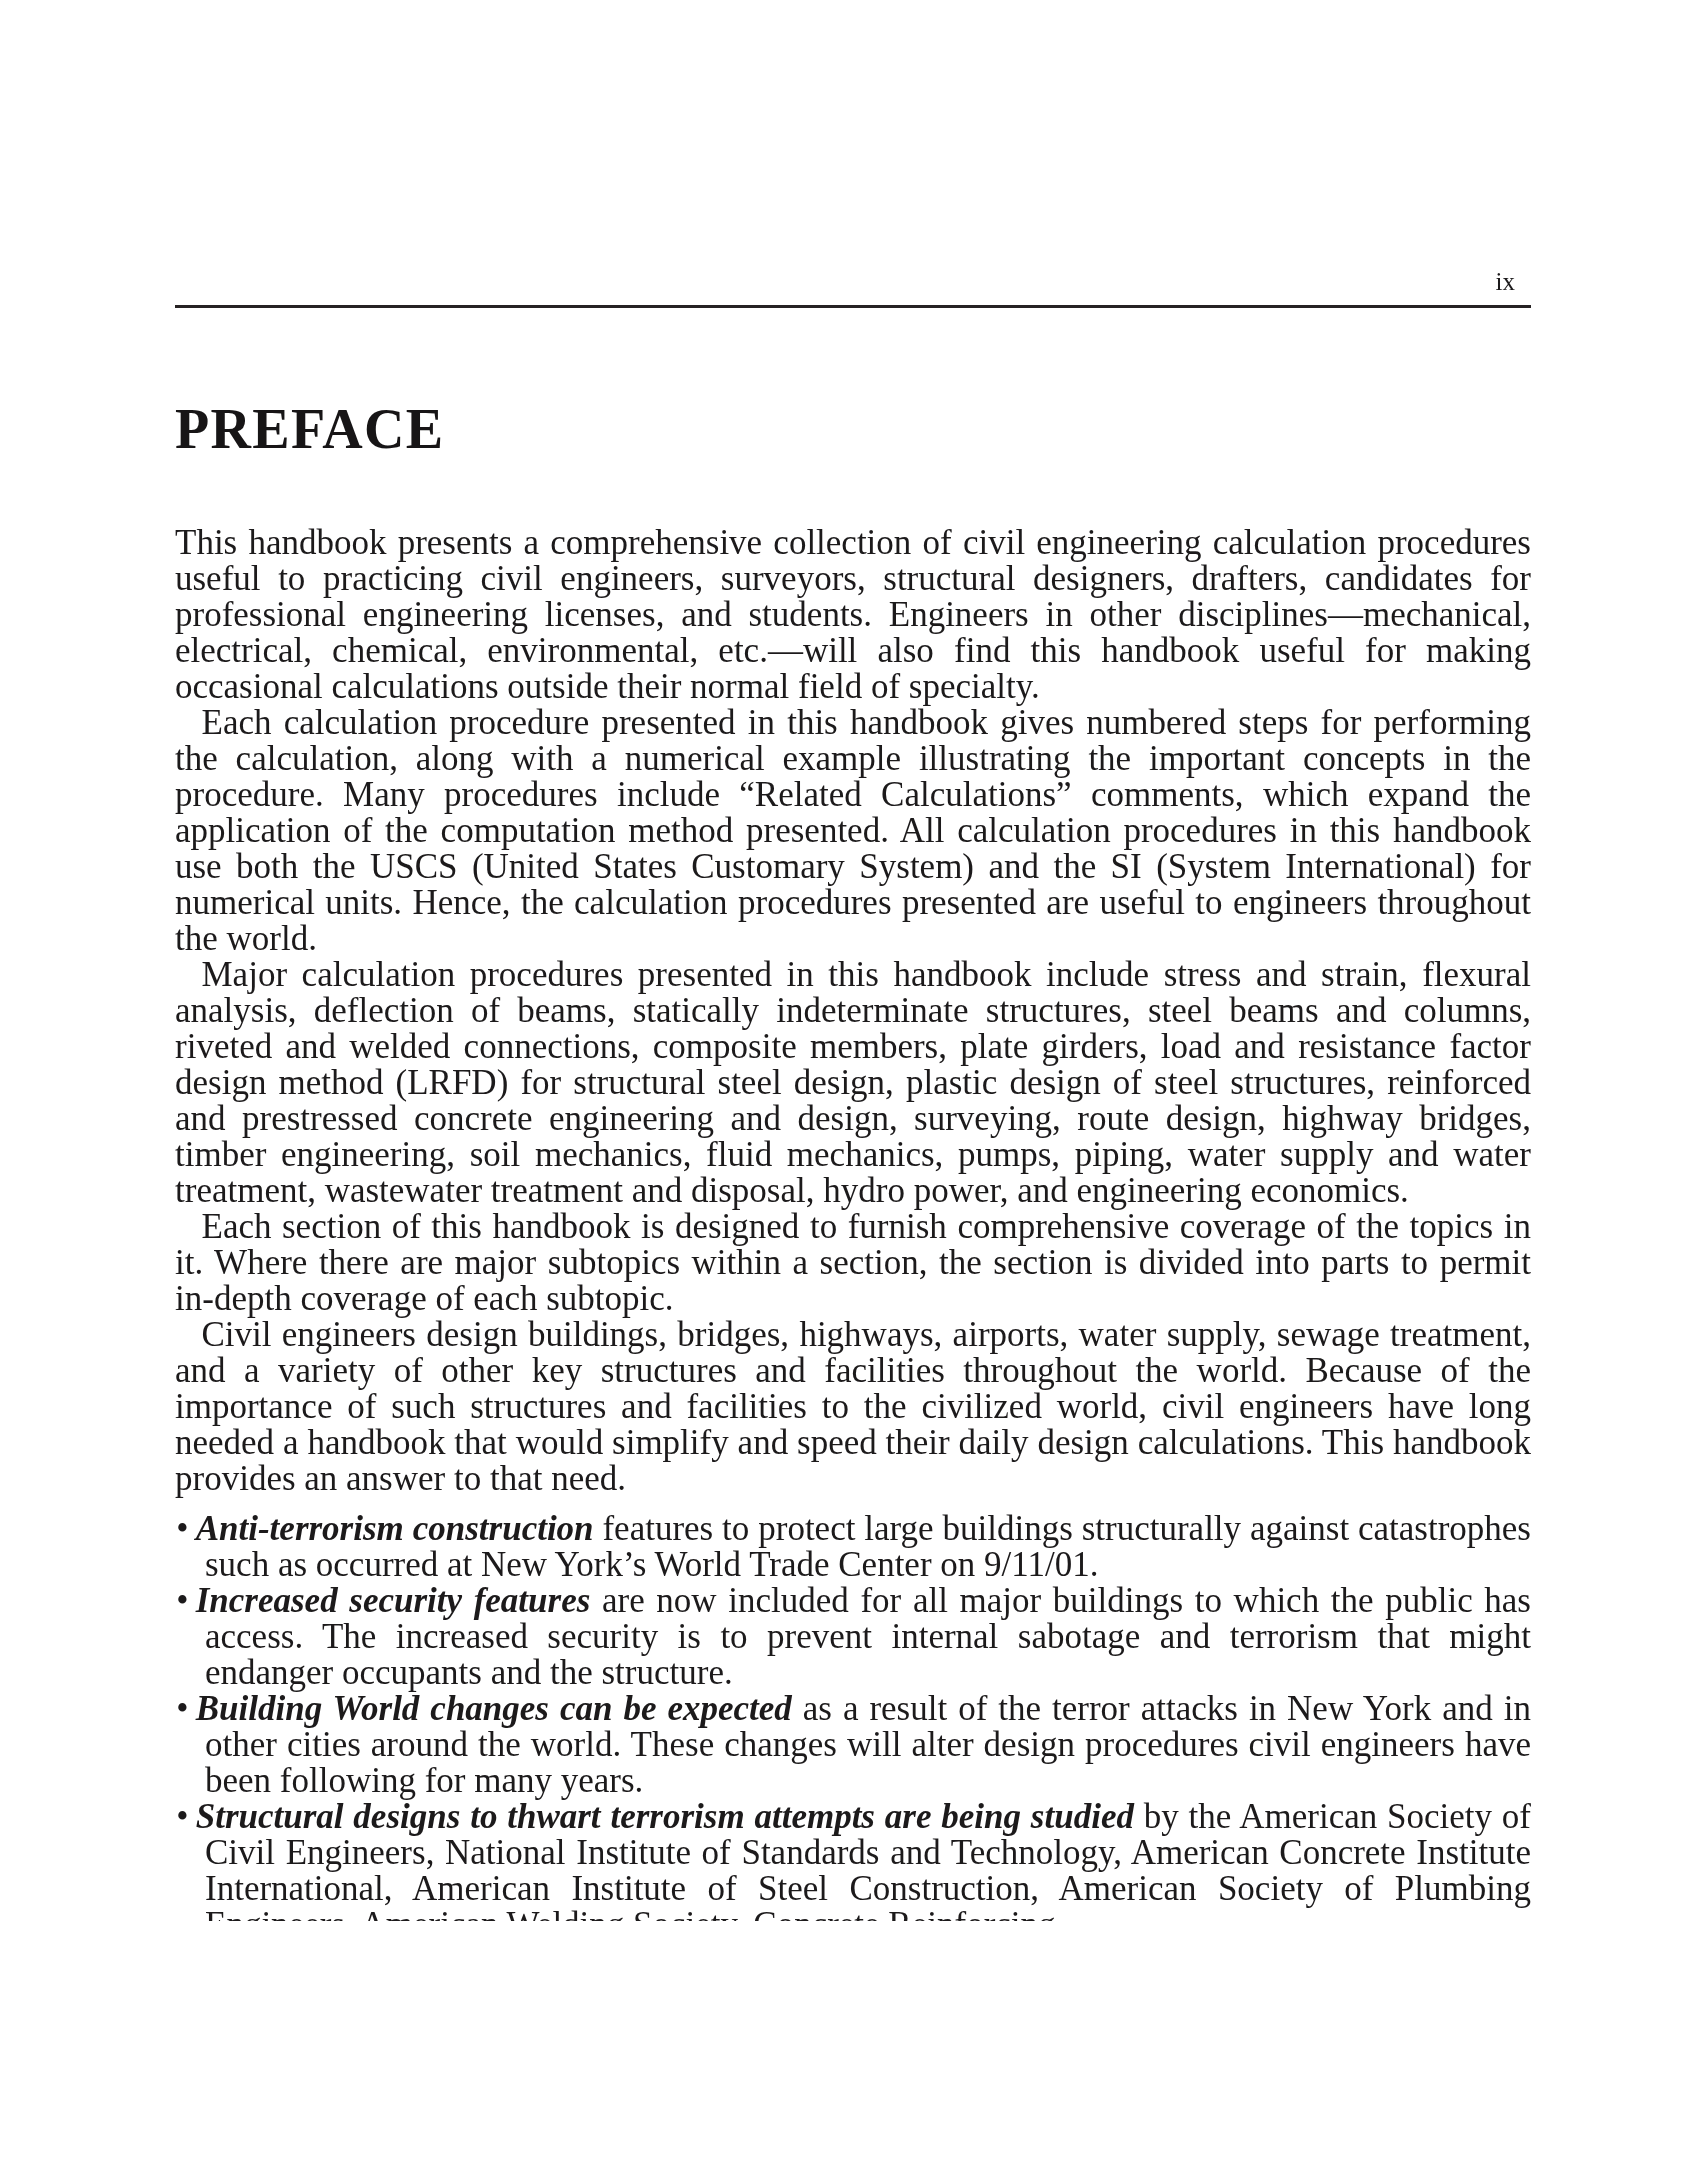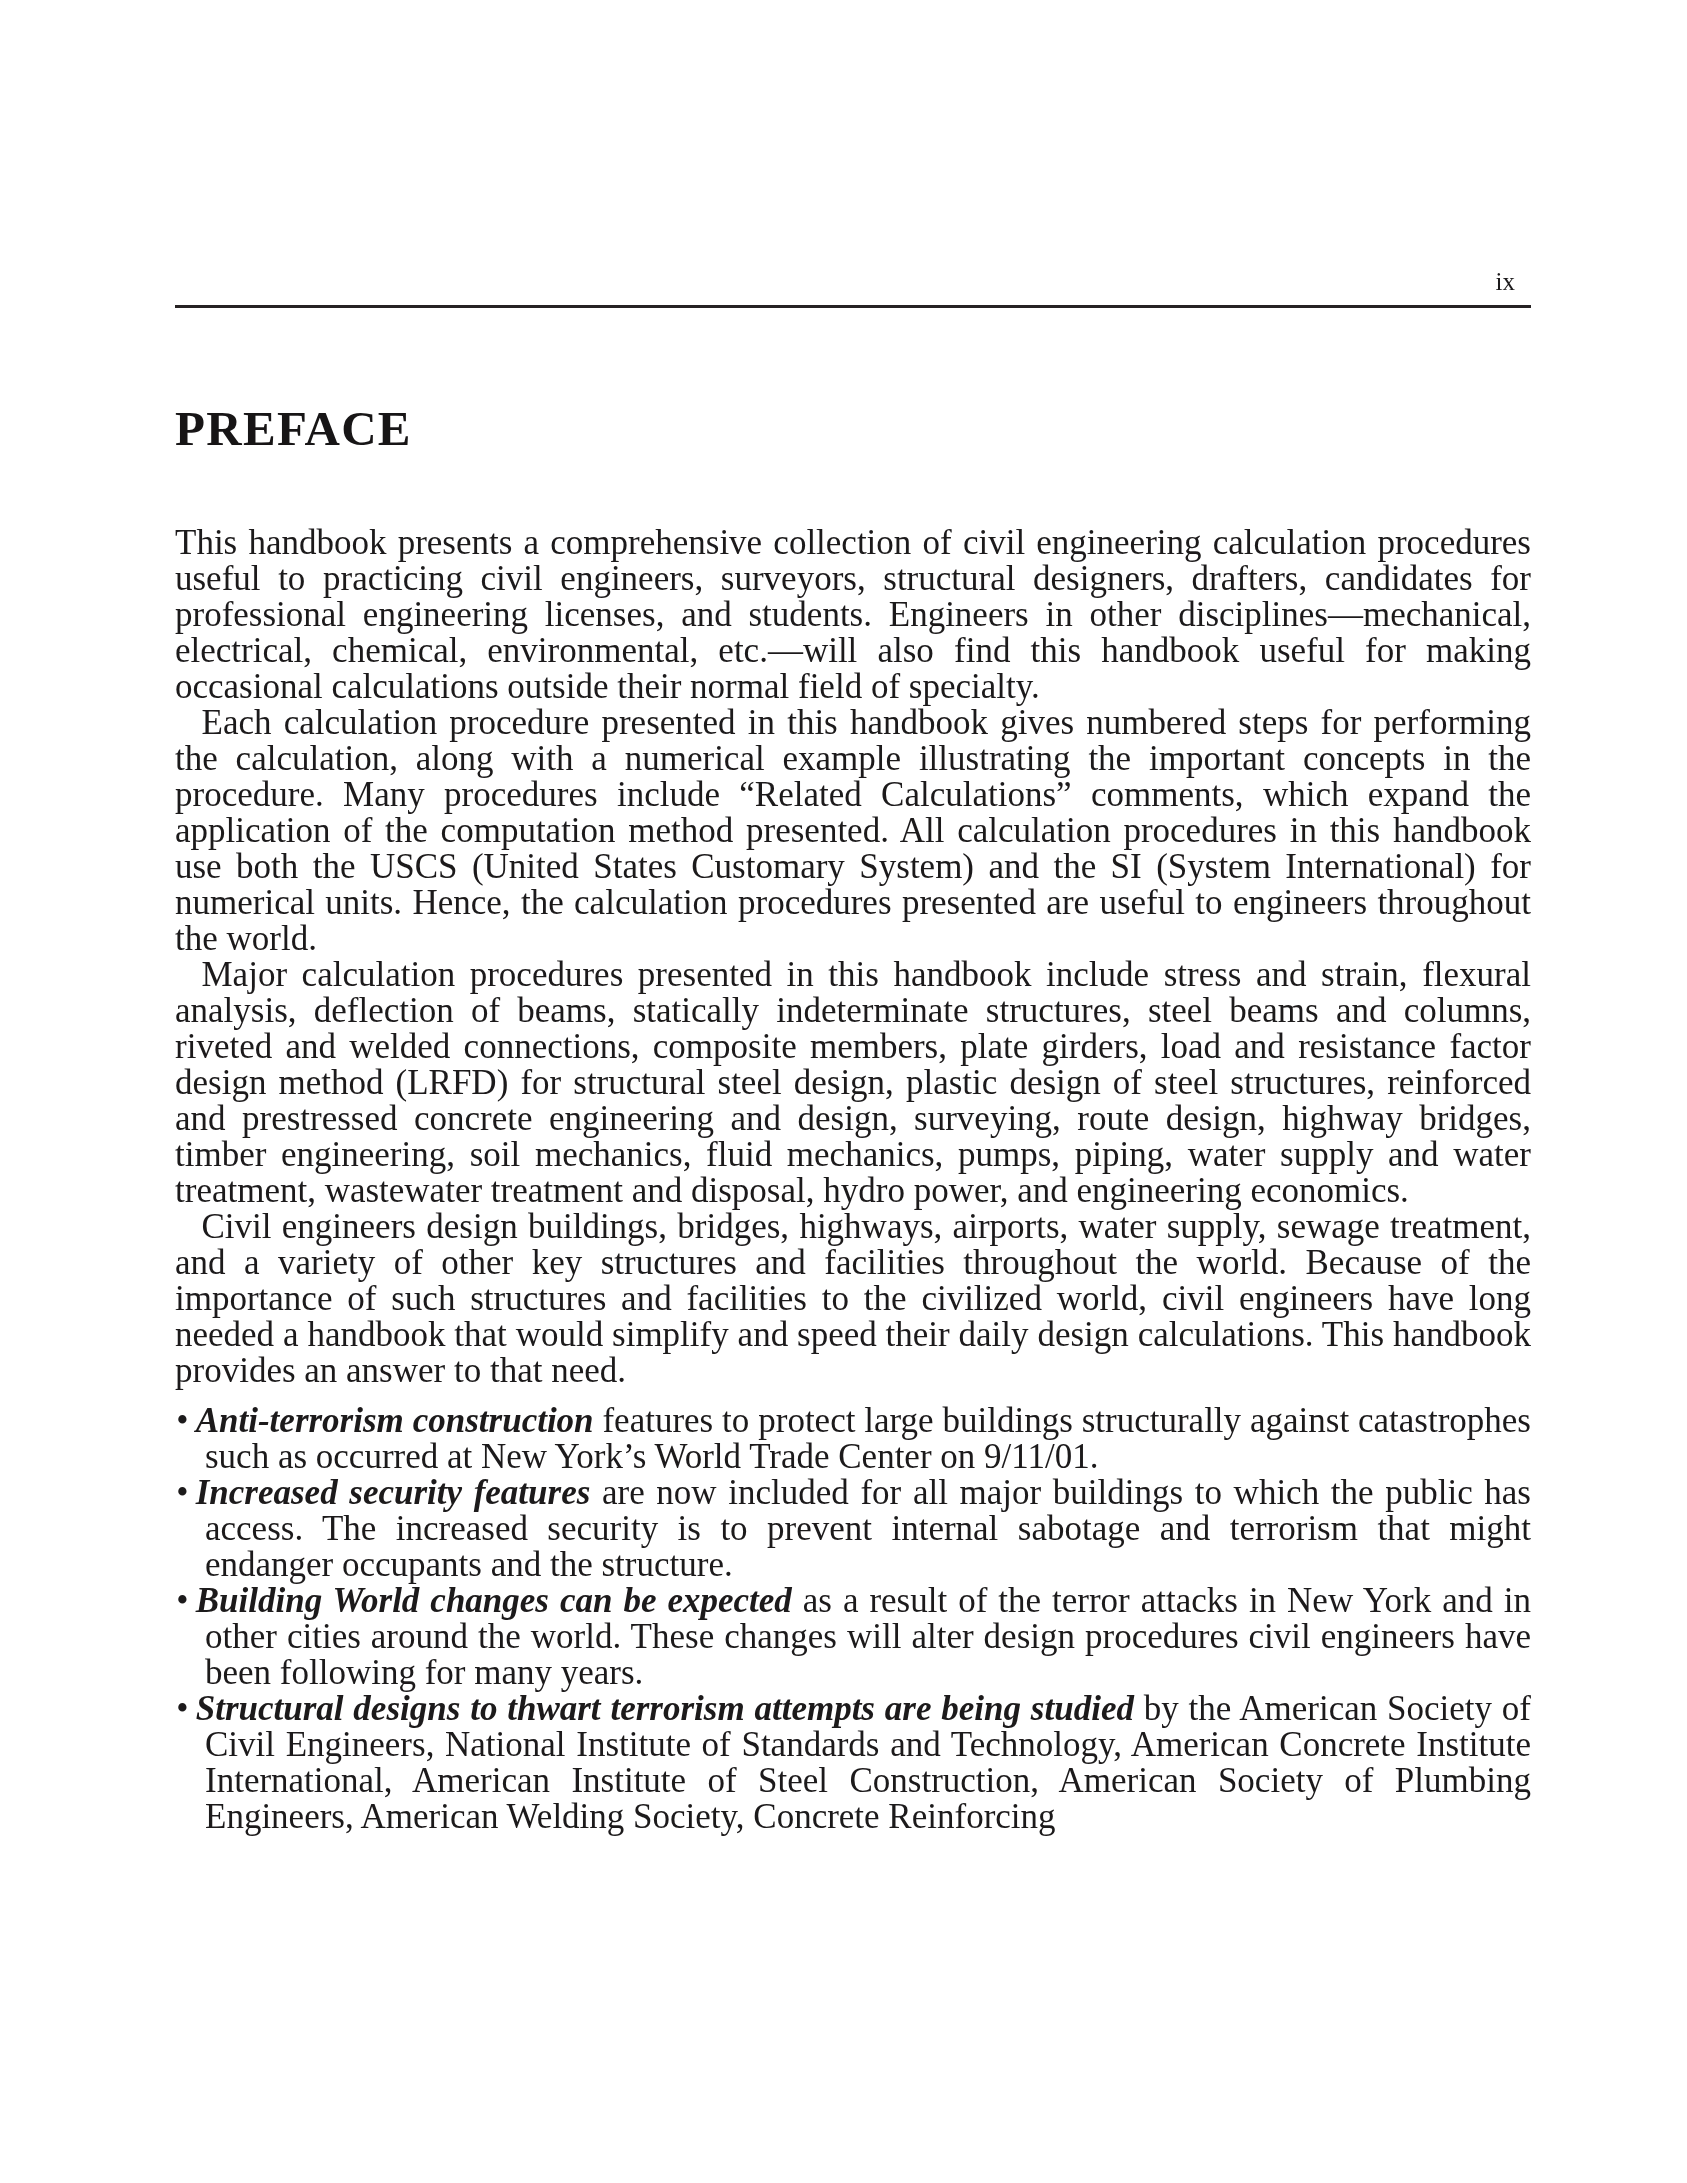--- a/index.html
+++ b/index.html
@@ -36,21 +36,21 @@
   }
 
   .top-rule {
     margin-top: 10.6px;
     height: 3.3px;
     background: #262223;
   }
 
   h1.title {
     margin-top: 93px;
-    font-size: 49px;
+    font-size: 56px;
     line-height: 56px;
     font-weight: 700;
     letter-spacing: 1.3px;
     color: #171516;
   }
 
   .body-text {
     font-size: 35px;
     line-height: 36px;
     text-align: justify;
@@ -111,20 +111,21 @@
     <h1 class="title">PREFACE</h1>
 
     <div class="body-text">
 
       <p class="first">This handbook presents a comprehensive collection of civil engineering calculation procedures useful to practicing civil engineers, surveyors, structural designers, drafters, candidates for professional engineering licenses, and students. Engineers in other disciplines—mechanical, electrical, chemical, environmental, etc.—will also find this handbook useful for making occasional calculations outside their normal field of specialty.</p>
 
       <p>Each calculation procedure presented in this handbook gives numbered steps for performing the calculation, along with a numerical example illustrating the important concepts in the procedure. Many procedures include “Related Calculations” comments, which expand the application of the computation method presented. All calculation procedures in this handbook use both the USCS (United States Customary System) and the SI (System International) for numerical units. Hence, the calculation procedures presented are useful to engineers throughout the world.</p>
 
       <p>Major calculation procedures presented in this handbook include stress and strain, flexural analysis, deflection of beams, statically indeterminate structures, steel beams and columns, riveted and welded connections, composite members, plate girders, load and resistance factor design method (LRFD) for structural steel design, plastic design of steel structures, reinforced and prestressed concrete engineering and design, surveying, route design, highway bridges, timber engineering, soil mechanics, fluid mechanics, pumps, piping, water supply and water treatment, wastewater treatment and disposal, hydro power, and engineering economics.</p>
 
+      <p>Each section of this handbook is designed to furnish comprehensive coverage of the topics in it. Where there are major subtopics within a section, the section is divided into parts to permit in-depth coverage of each subtopic.</p>
 
       <p>Civil engineers design buildings, bridges, highways, airports, water supply, sewage treatment, and a variety of other key structures and facilities throughout the world. Because of the importance of such structures and facilities to the civilized world, civil engineers have long needed a handbook that would simplify and speed their daily design calculations. This handbook provides an answer to that need.</p>
 
 
       <ul class="changes">
 
         <li>
           <span class="bullet">•</span><span class="lead">Anti-terrorism construction</span><span class="rest"> features to protect large buildings structurally against catastrophes such as occurred at New York’s World Trade Center on 9/11/01.</span>
         </li>
 

